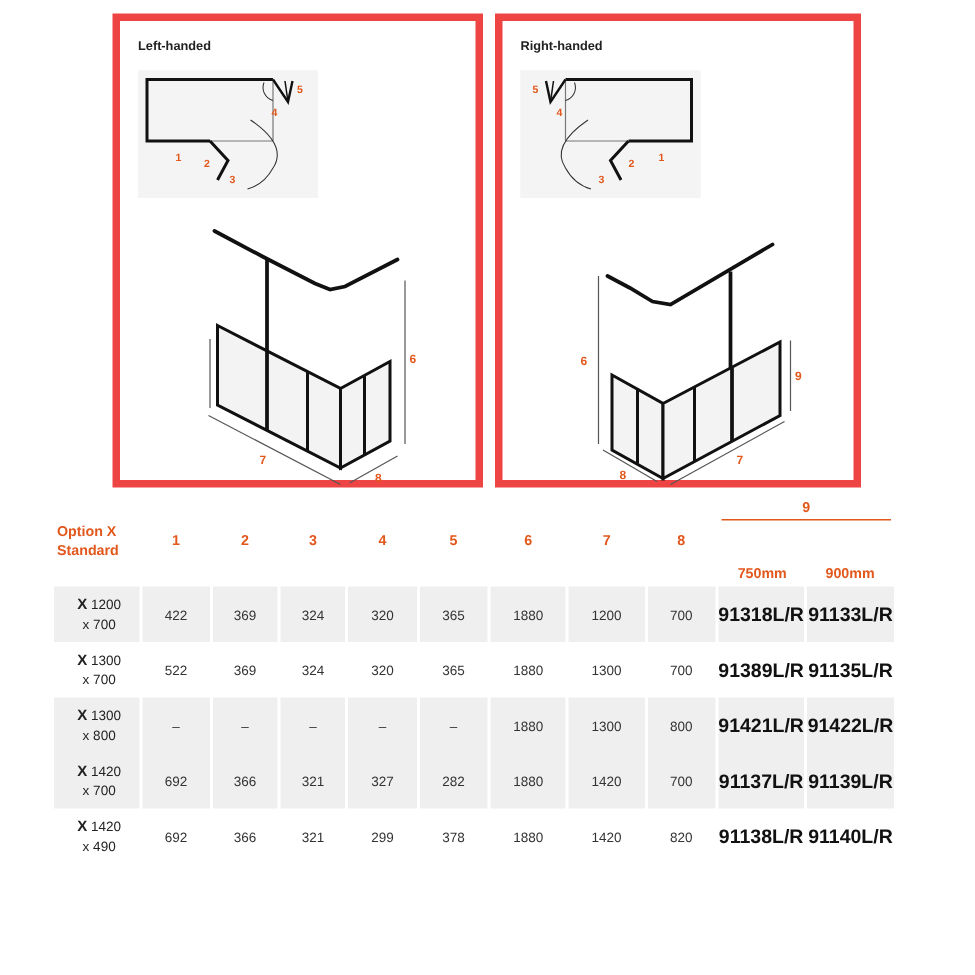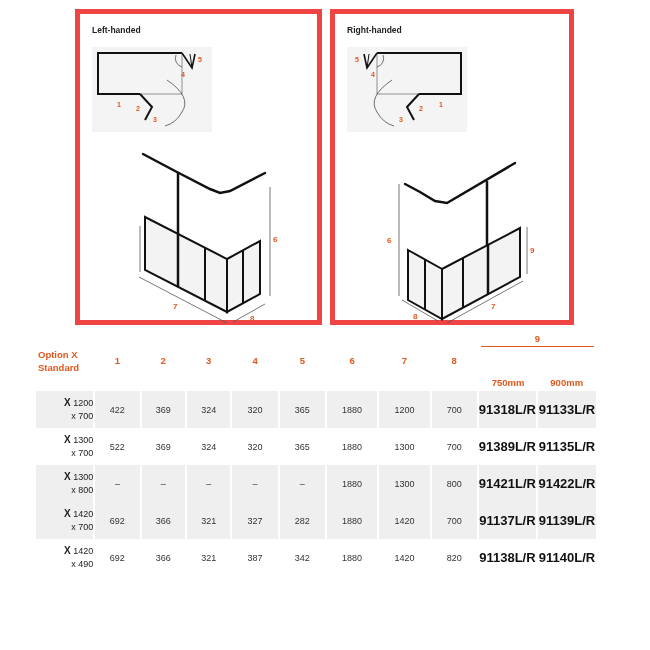--- a/index.html
+++ b/index.html
@@ -13,21 +13,21 @@
   .panel-right .panel-title { left:12px; }
   .plan { position:absolute; top:33px; background:#f4f4f4; }
   .iso { position:absolute; }
   svg text { font-family:"Liberation Sans", sans-serif; font-weight:bold; }
 
   table.spec { position:absolute; left:36px; top:333px; border-collapse:separate; border-spacing:2px 0; width:564px; margin-left:-2px; }
   table.spec th { color:#e2571b; font-weight:bold; font-size:9.5px; text-align:center; padding:0; height:34px; vertical-align:middle; }
   table.spec th.opt { text-align:left; line-height:13px; padding-left:2px; }
   table.spec td { height:37px; font-size:9px; text-align:center; vertical-align:middle; padding:0; color:#333; }
   table.spec tr.gray td { background:#efefef; }
-  table.spec td.size { text-align:right; padding-left:3px; line-height:13px; color:#222; }
+  table.spec td.size { text-align:center; padding-left:3px; line-height:13px; color:#222; }
   table.spec td.size b { font-weight:bold; font-size:10px; }
   table.spec td.code { font-weight:bold; color:#111; font-size:13px; }
   table.spec tr.sp td { height:1px; background:none !important; }
   .h9 { position:relative; }
   .h9-top { display:block; border-bottom:1.5px solid #e2571b; padding-bottom:2px; margin:0 2px 3px 2px; }
 </style>
 </head>
 <body>
 
 <div class="panel panel-left">
@@ -200,22 +200,22 @@
       <td>1420</td>
       <td>700</td>
       <td class="code">91137L/R</td>
       <td class="code">91139L/R</td>
     </tr>
     <tr>
       <td class="size"><b>X</b> <span>1420</span><br><span>x 490</span></td>
       <td>692</td>
       <td>366</td>
       <td>321</td>
-      <td>387</td>
-      <td>342</td>
+      <td>299</td>
+      <td>378</td>
       <td>1880</td>
       <td>1420</td>
       <td>820</td>
       <td class="code">91138L/R</td>
       <td class="code">91140L/R</td>
     </tr>
   </tbody>
 </table>
 
 </body></html>

